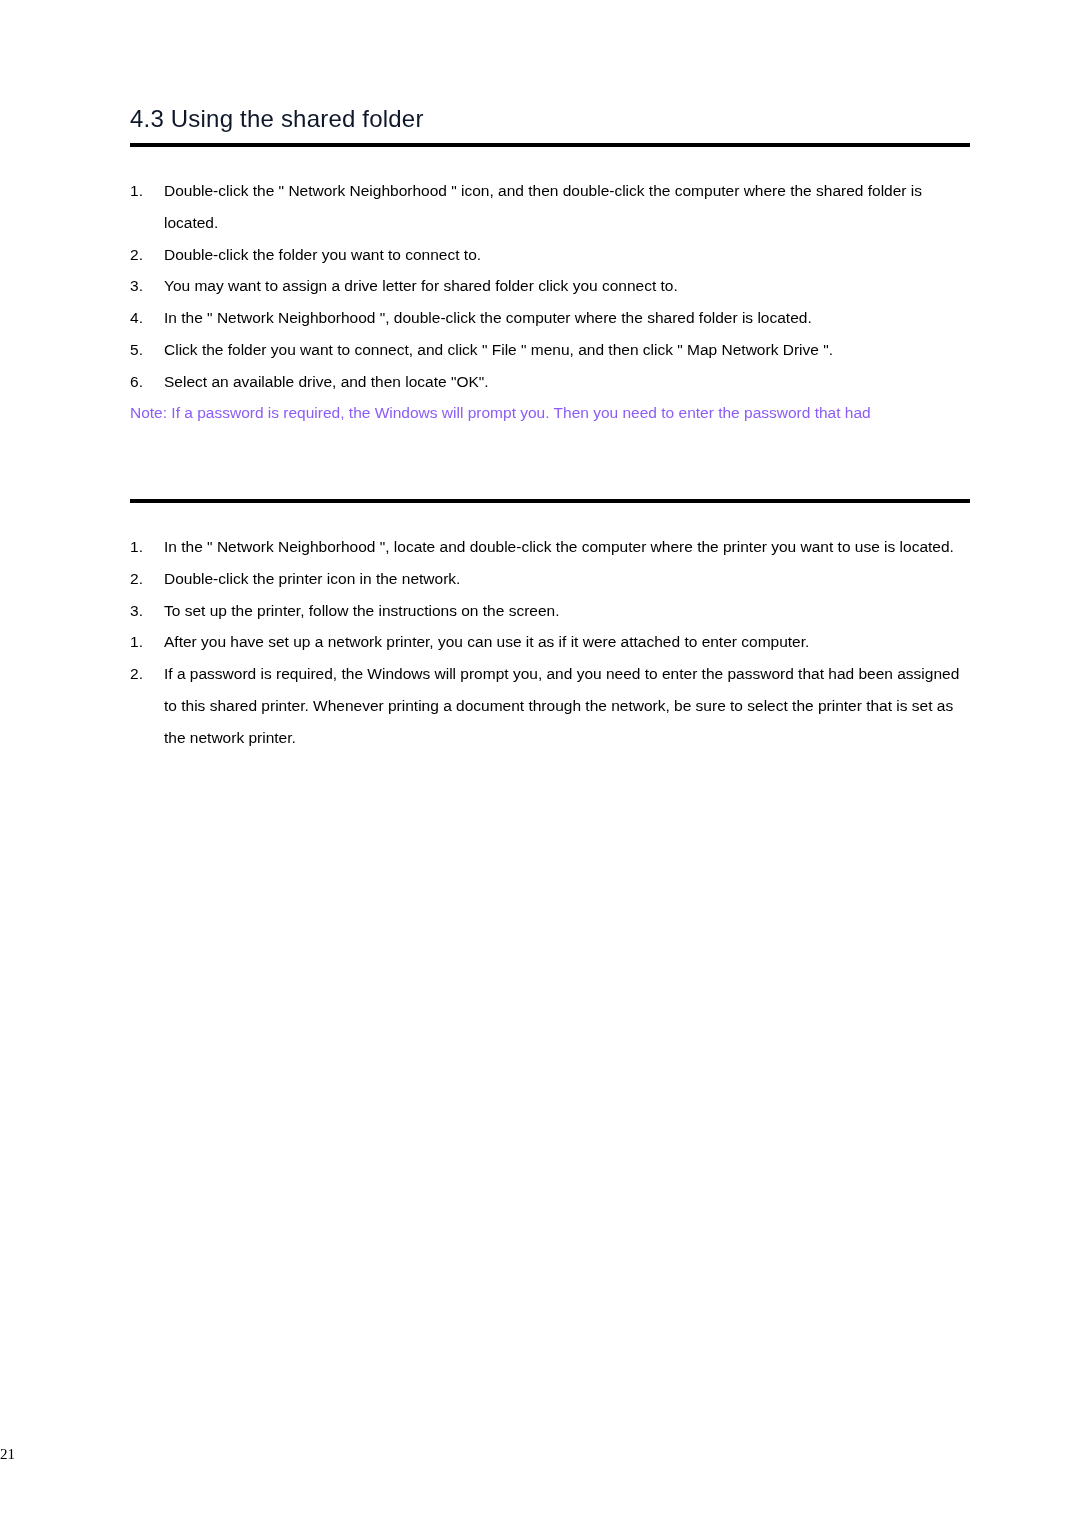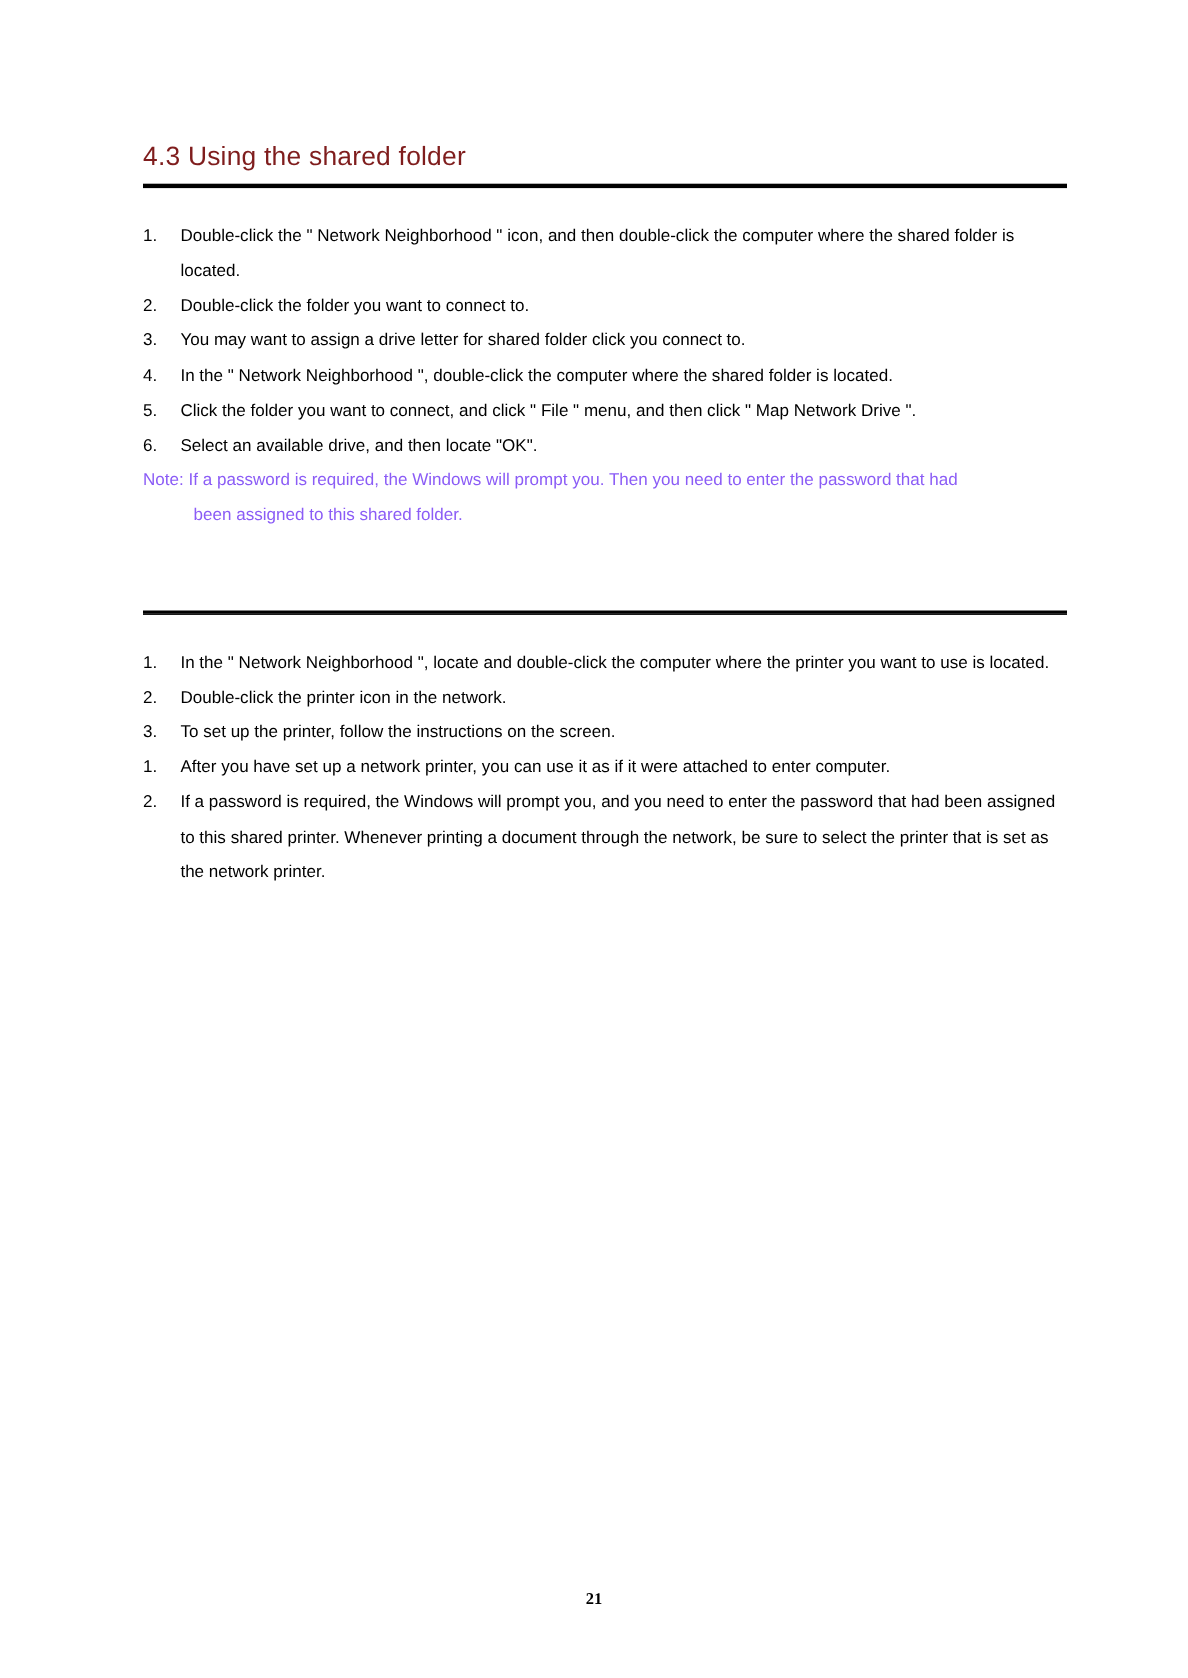--- a/index.html
+++ b/index.html
@@ -11,24 +11,23 @@
       background: #ffffff;
       font-family: Arial, Helvetica, sans-serif;
       width: 1080px;
       height: 1525px;
       position: relative;
       padding: 105px 110px 0 130px;
     }
     .section-heading {
       font-size: 24px;
       font-weight: normal;
-      color: #7f1d1d;
+      color: #0f172a;
       margin-bottom: 10px;
       letter-spacing: 0.2px;
-      margin-top: 24px;
     }
     .heading-divider {
       border: none;
       border-top: 3px solid #000;
       border-bottom: 1px solid #000;
       height: 4px;
       margin-bottom: 28px;
     }
     ol.numbered-list {
       list-style: none;
@@ -59,43 +58,41 @@
       padding-left: 46px;
     }
     .section-gap {
       height: 70px;
     }
     .page-number {
       position: absolute;
       bottom: 62px;
       left: 0;
       right: 0;
-      text-align: center;
+      text-align: left;
       font-size: 15px;
       font-family: "Times New Roman", Times, serif;
       color: #000;
-      font-weight: bold;
     }
   </style>
 </head>
 <body>
 
 <div>
   <h2 class="section-heading">4.3   Using the shared folder</h2>
   <div class="heading-divider"></div>
   <ol class="numbered-list">
     <li>Double-click the " Network Neighborhood " icon, and then double-click the computer where the shared folder is located.</li>
     <li>Double-click the folder you want to connect to.</li>
     <li>You may want to assign a drive letter for shared folder click you connect to.</li>
     <li>In the " Network Neighborhood ", double-click the computer where the shared folder is located.</li>
     <li>Click the folder you want to connect, and click " File " menu, and then click " Map Network Drive ".</li>
     <li>Select an available drive, and then locate "OK".</li>
   </ol>
   <div class="note-text">Note: If a password is required, the Windows will prompt you. Then you need to enter the password that had</div>
-  <div class="note-text note-indent">been assigned to this shared folder.</div>
 </div>
 
 <div class="section-gap"></div>
 
 <div>
   <div class="heading-divider"></div>
   <ol class="numbered-list">
     <li>In the " Network Neighborhood ", locate and double-click the computer where the printer you want to use is located.</li>
     <li>Double-click the printer icon in the network.</li>
     <li>To set up the printer, follow the instructions on the screen.</li>

